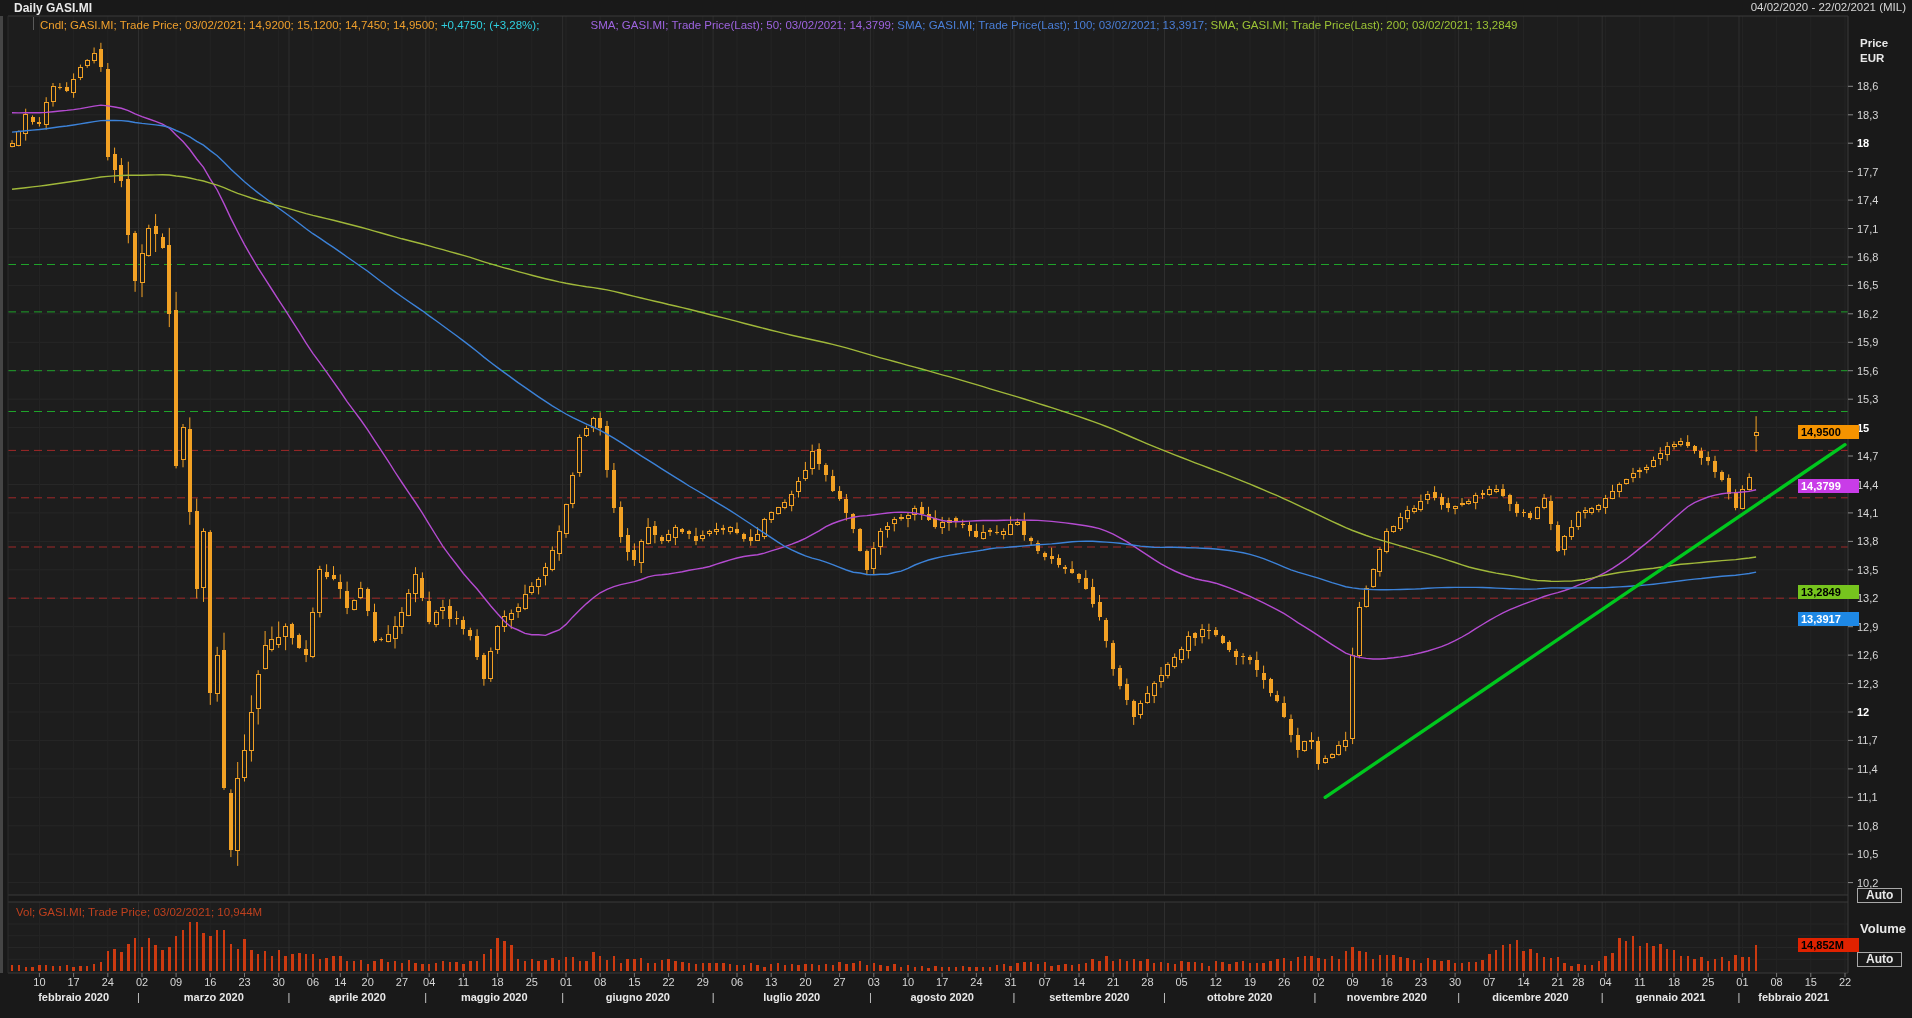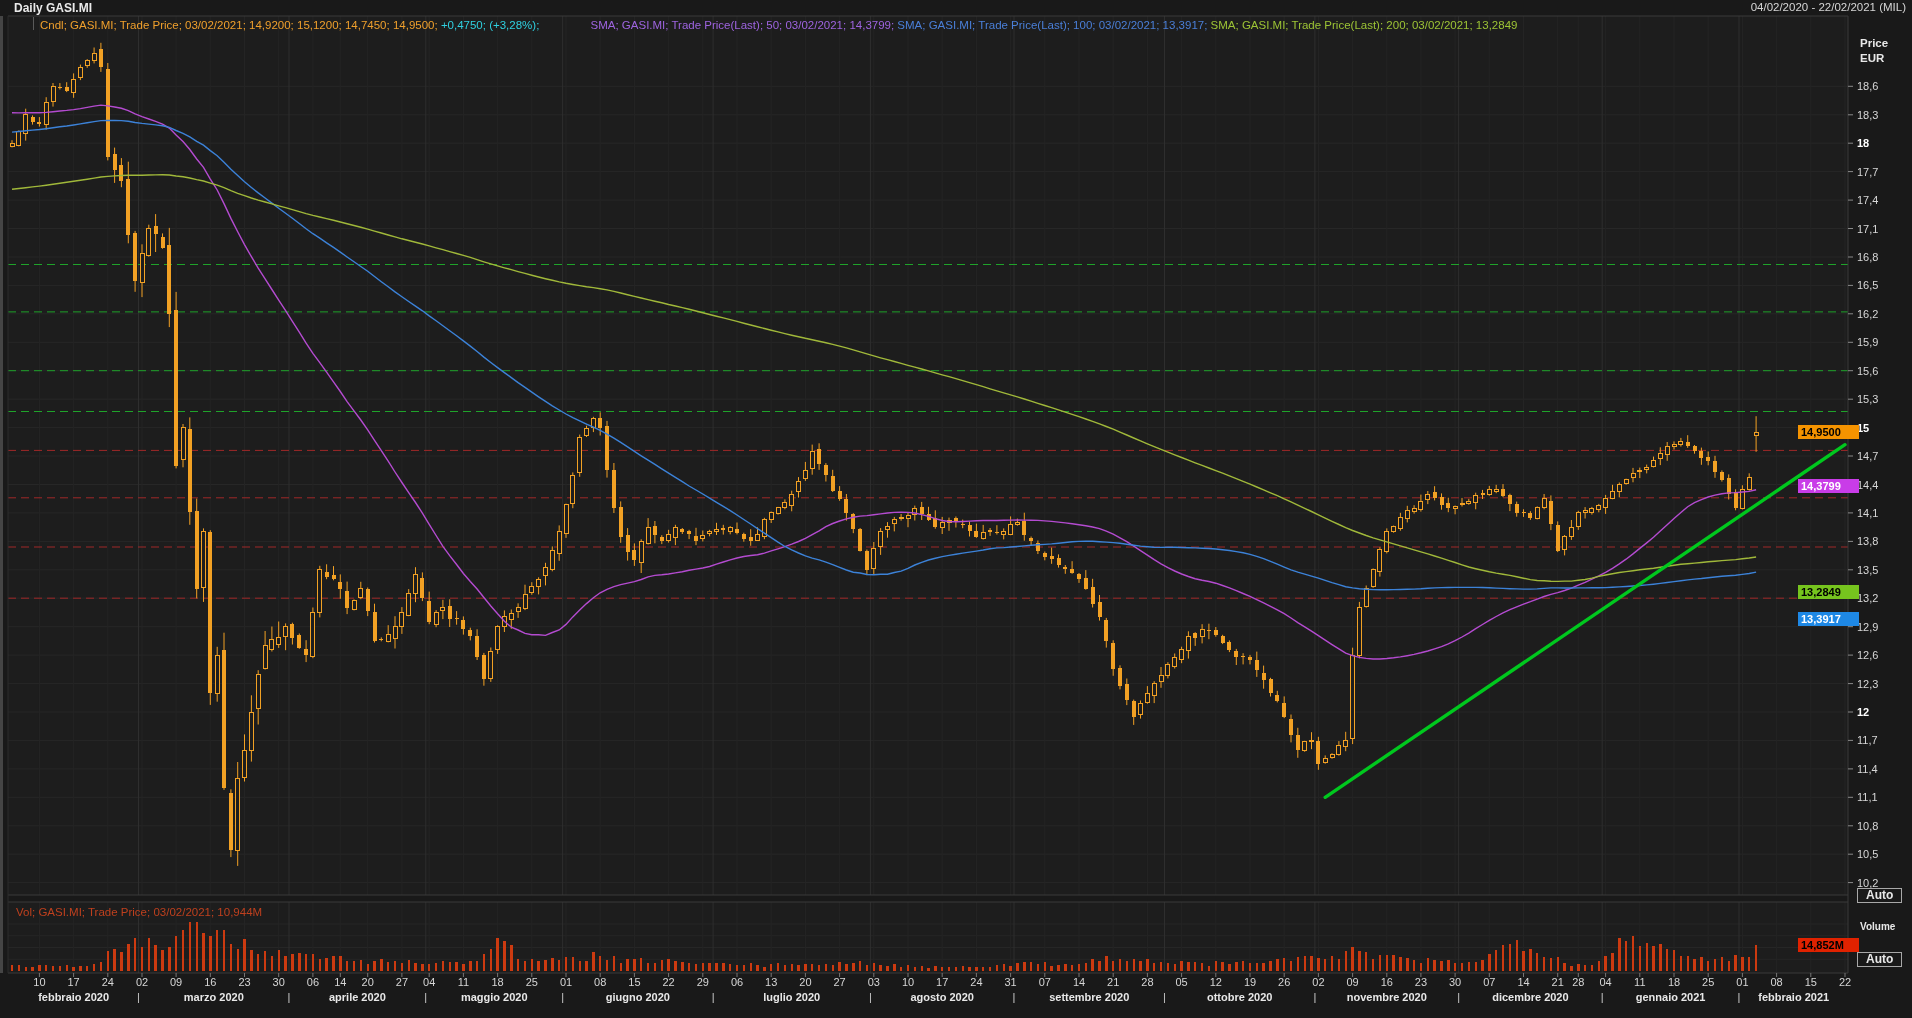--- a/index.html
+++ b/index.html
@@ -7,21 +7,21 @@
         font-family:"Liberation Sans",sans-serif;}
   #cv{position:absolute;left:0;top:0;}
   #hdr{position:absolute;left:0;top:0;width:1912px;height:19px;}
   #title{position:absolute;left:14px;top:1px;font-size:12px;font-weight:bold;color:#eaeaea;}
   #range{position:absolute;right:6px;top:1px;font-size:11.5px;color:#d6d6d6;}
   #legend1{position:absolute;left:40px;top:19px;font-size:11.5px;white-space:nowrap;}
   .lg-c{color:#f0a02c;} .lg-chg{color:#2fd0e0;} .lg-s50{color:#9e64e0;margin-left:48px;}
   .lg-s100{color:#4a7fd8;} .lg-s200{color:#9dc435;}
   #legend2{position:absolute;left:16px;top:906px;font-size:11.5px;color:#bf401e;white-space:nowrap;}
   #ptitle{position:absolute;left:1860px;top:36px;font-size:11.5px;font-weight:bold;color:#e8e8e8;line-height:15px;}
-  #vtitle{position:absolute;left:1860px;top:921px;font-size:10px;font-weight:bold;color:#e8e8e8;}
+  #vtitle{position:absolute;left:1860px;top:921px;font-size:13px;font-weight:bold;color:#e8e8e8;}
   .flag{position:absolute;left:1798px;width:61px;height:14px;line-height:14px;font-size:11px;
         font-weight:bold;padding-left:3px;box-sizing:border-box;}
   .auto{position:absolute;left:1857px;height:13px;line-height:12px;padding:0 8px;border:1px solid #a8a8a8;
         font-size:12px;font-weight:bold;color:#e8e8e8;}
   #tick-l{position:absolute;left:33px;top:17px;width:1px;height:13px;background:#5a5a5a;}
 </style>
 </head>
 <body>
 
 <div id="root">

